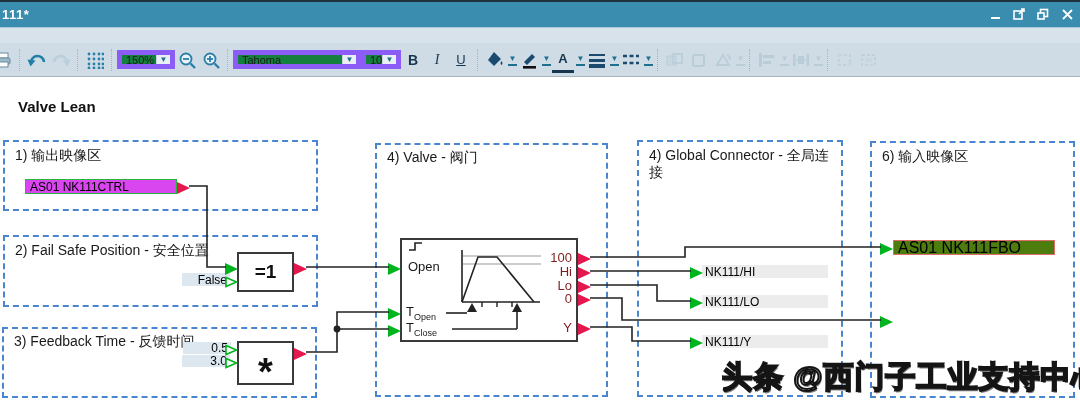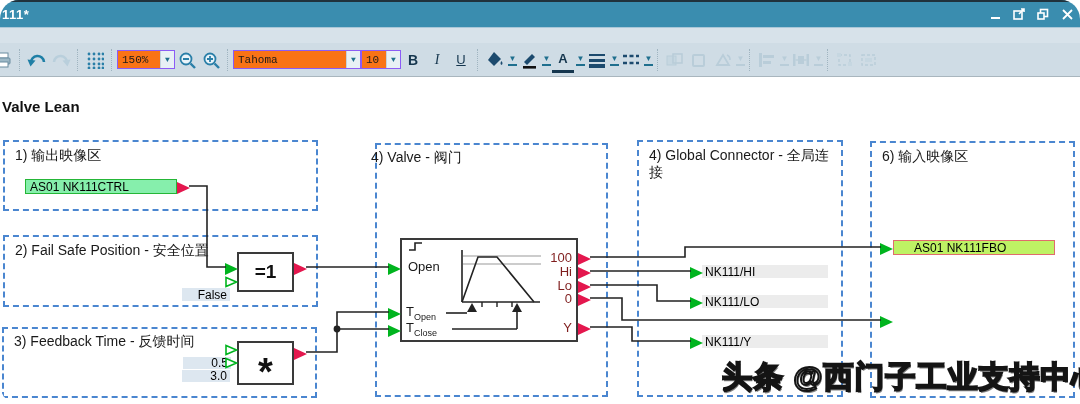--- a/index.html
+++ b/index.html
@@ -1,59 +1,59 @@
 <!DOCTYPE html>
 <html><head>
 <meta charset="utf-8">
 <style>
   html,body{margin:0;padding:0;background:#fff;}
   #screen{position:relative;width:1080px;height:404px;overflow:hidden;
-          font-family:"Liberation Sans",sans-serif;background:#fff;border-radius:19px;}
+          font-family:"Liberation Sans",sans-serif;background:#fff;}
 
   
   .titlebar{position:absolute;left:0;top:0;width:1080px;height:27px;
             background:#3a8daf;border-top:2px solid #20323c;box-sizing:border-box;}
   .titlebar .title{position:absolute;left:2px;top:5px;color:#fff;font-weight:bold;
                    font-size:13px;letter-spacing:.5px;}
   .winbtns{position:absolute;right:6px;top:5px;display:flex;gap:10px;align-items:center;}
   .winbtn{width:14px;height:14px;display:flex;align-items:center;justify-content:center;cursor:default;}
 
   
   .menustrip{position:absolute;left:0;top:27px;width:1080px;height:16px;
              background:#d7e2ea;border-top:1px solid #a9c7d8;box-sizing:border-box;}
   .toolbar{position:absolute;left:0;top:43px;width:1080px;height:34px;background:#cfdce5;
            border-bottom:1px solid #a9b6be;box-sizing:border-box;
            display:flex;align-items:center;padding-left:0;}
   .tbtn{height:24px;min-width:22px;display:flex;align-items:center;justify-content:center;
         margin:0 1px;}
   .tsep{width:1px;height:22px;border-left:1px dotted #9fb4c0;margin:0 4px;}
-  .combo{display:flex;align-items:center;height:19px;background:#f97316;
-         border:1px solid #8b5cf6;box-sizing:border-box;font-size:11px;color:#1a1a1a;font-family:Liberation Mono, monospace;}
+  .combo{display:flex;align-items:center;height:19px;background:#15803d;
+         border:5px solid #8b5cf6;box-sizing:border-box;font-size:11px;color:#1a1a1a;}
   .combo .cval{padding:0 4px;white-space:nowrap;overflow:hidden;}
   .combo .cdrop{width:13px;height:100%;display:flex;align-items:center;justify-content:center;
                 border-left:1px solid #c3d2dc;color:#1f6f8e;font-size:8px;background:#e8f0f5;}
   .ddv{font-size:8px;color:#1f6f8e;margin-left:1px;width:9px;text-align:center;border-bottom:2px solid #1f6f8e;line-height:9px;height:10px;}
   .ddv.dis{color:#b9cdd9;border-bottom-color:#b9cdd9;}
   .bolder{font-weight:bold;font-size:14px;color:#15364e;}
   .ital{font-style:italic;font-size:14px;color:#15364e;font-family:"Liberation Serif",serif;}
   .undl{text-decoration:underline;font-size:13px;color:#15364e;}
   .fontA{font-weight:bold;font-size:13px;color:#15364e;border-bottom:3px solid #15364e;line-height:13px;}
 
   
-  .heading{position:absolute;left:2px;top:98px;font-size:15px;font-weight:bold;color:#111;}
+  .heading{position:absolute;left:18px;top:98px;font-size:15px;font-weight:bold;color:#111;}
 
   .gbox{position:absolute;border:2px dashed #4a86d0;box-sizing:border-box;background:transparent;}
   .gtitle{position:absolute;font-size:14px;color:#1a1a1a;line-height:17px;}
 
-  .blk-green{position:absolute;background:#86efac;border:1px solid #25b637;box-sizing:border-box;
+  .blk-green{position:absolute;background:#d946ef;border:1px solid #25b637;box-sizing:border-box;
              font-size:12px;color:#000;display:flex;align-items:center;padding-left:4px;}
-  .blk-salmon{position:absolute;background:#bef264;border:1px solid #e06c6c;box-sizing:border-box;
-              font-size:12px;color:#000;display:flex;align-items:center;padding-left:20px;}
+  .blk-salmon{position:absolute;background:#4d7c0f;border:1px solid #e06c6c;box-sizing:border-box;
+              font-size:16px;color:#000;display:flex;align-items:center;padding-left:4px;}
   .fld-blue{position:absolute;background:#dde7f0;font-size:12px;color:#000;
-            display:flex;align-items:center;justify-content:flex-end;padding-right:3px;box-sizing:border-box;margin-top:15px;}
+            display:flex;align-items:center;justify-content:flex-end;padding-right:3px;box-sizing:border-box;}
   .fld-gray{position:absolute;background:#ececec;font-size:12px;color:#000;
             display:flex;align-items:center;padding-left:3px;box-sizing:border-box;}
   .opblk{position:absolute;background:#fff;border:2px solid #3a3a3a;box-sizing:border-box;
          display:flex;align-items:center;justify-content:center;color:#111;}
 
   .arr{position:absolute;width:13px;height:12px;}
   .vlabel{position:absolute;font-size:13px;color:#1a1a1a;}
   .vout{position:absolute;width:30px;text-align:right;font-size:13px;color:#7f1d1d;}
   sub.tsub{font-size:9px;}
 
@@ -275,21 +275,21 @@
   <div class="gbox" style="left:3px;top:140px;width:315px;height:71px"></div>
   <div class="gtitle" style="left:15px;top:147px">1) 输出映像区</div>
 
   <div class="gbox" style="left:3px;top:235px;width:315px;height:72px"></div>
   <div class="gtitle" style="left:15px;top:242px">2) Fail Safe Position - 安全位置</div>
 
   <div class="gbox" style="left:2px;top:327px;width:315px;height:71px"></div>
   <div class="gtitle" style="left:14px;top:333px">3) Feedback Time - 反馈时间</div>
 
   <div class="gbox" style="left:375px;top:143px;width:233px;height:254px"></div>
-  <div class="gtitle" style="left:371px;top:149px">4) Valve - 阀门</div>
+  <div class="gtitle" style="left:387px;top:149px">4) Valve - 阀门</div>
 
   <div class="gbox" style="left:637px;top:140px;width:206px;height:257px"></div>
   <div class="gtitle" style="left:649px;top:147px;width:180px">4) Global Connector - 全局连接</div>
 
   <div class="gbox" style="left:870px;top:141px;width:205px;height:257px"></div>
   <div class="gtitle" style="left:882px;top:148px">6) 输入映像区</div>
 
   <div class="blk-green" style="left:25px;top:179px;width:152px;height:15px">AS01 NK111CTRL</div>
   <span class="arr" style="left:177px;top:180px">
     <svg width="13" height="12">

